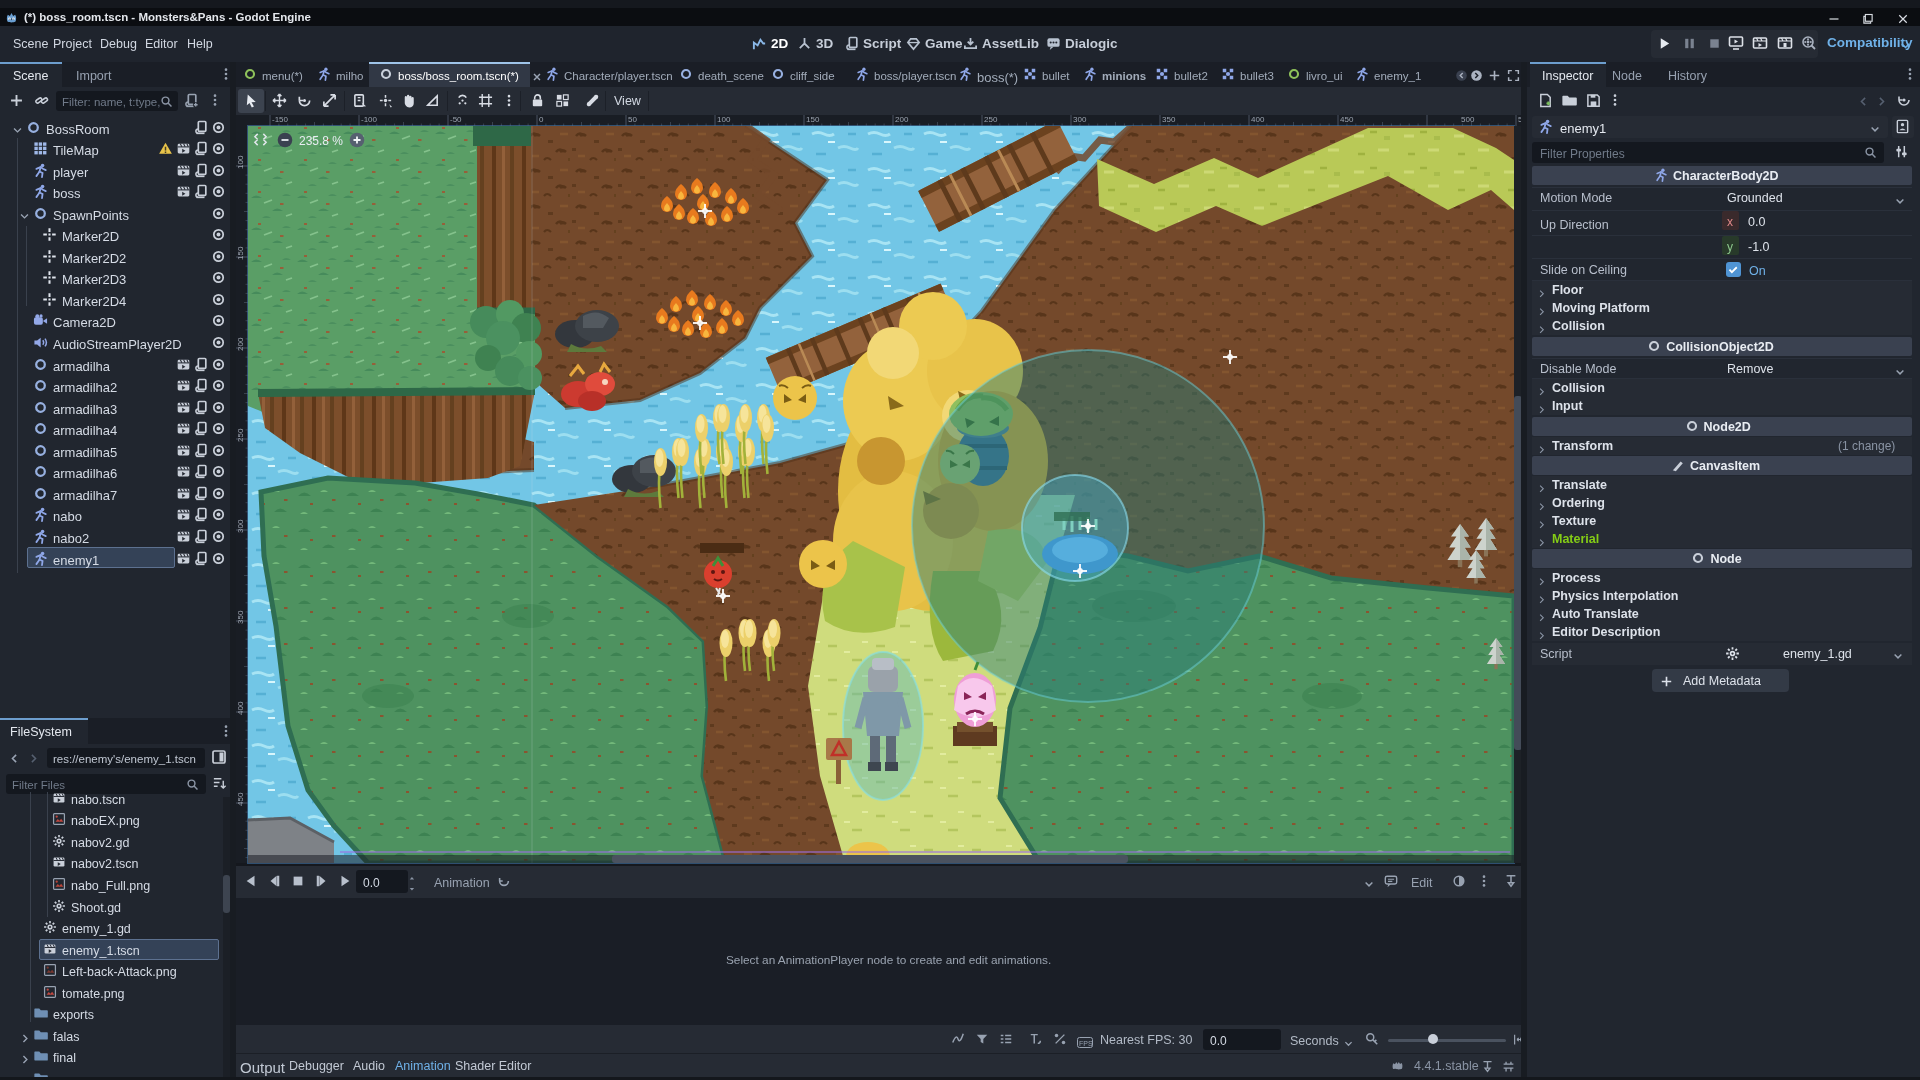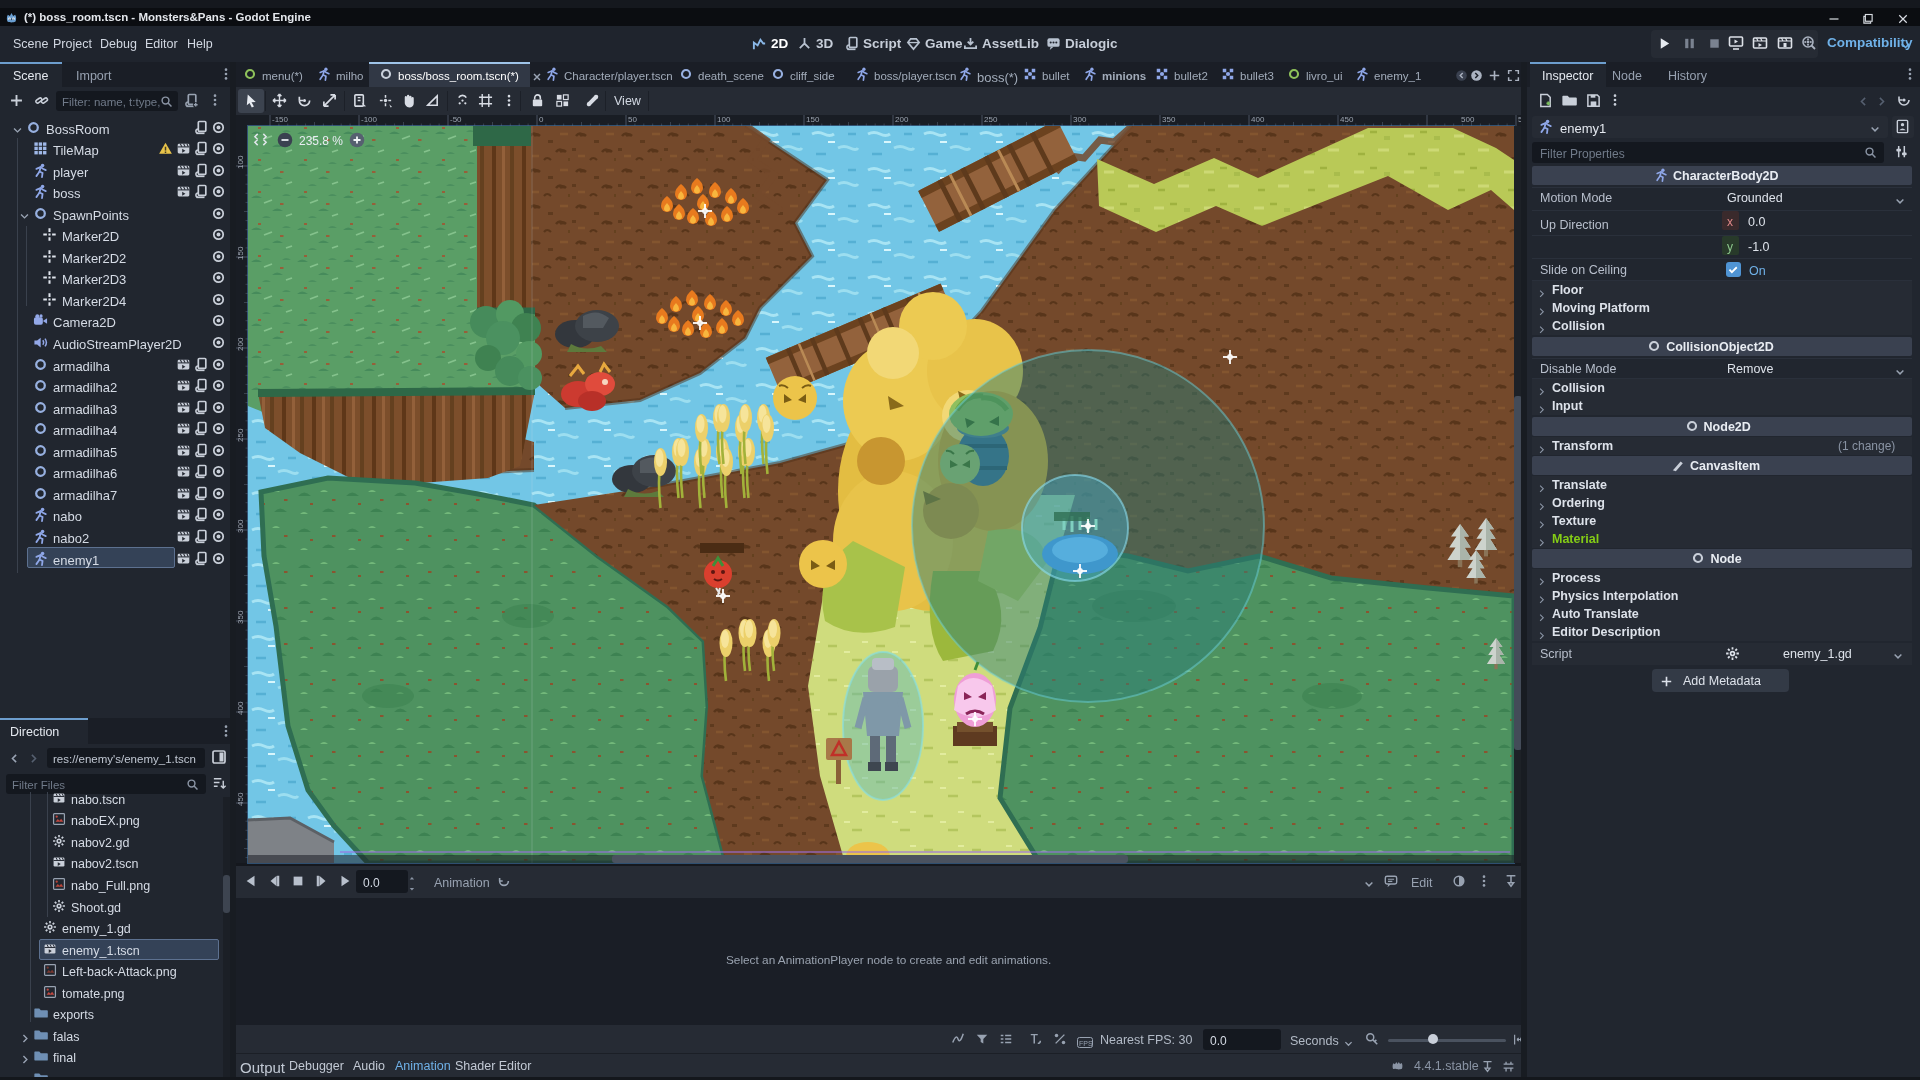--- a/index.html
+++ b/index.html
@@ -495,21 +495,21 @@
         <path d="M4.6 9.5c-1.6 0-2.6 1-2.6 2.3 0 1.4 1 2.4 2.4 2.4" stroke="#c9cfd9" stroke-width="1.6" fill="none"></path>
       </svg></div>
     <div style="position:absolute;left:211px;top:542.5px;width:15px;height:15px"><svg width="15" height="15" viewBox="0 0 16 16">
         <circle cx="8" cy="8" r="5" fill="none" stroke="#c9cfd9" stroke-width="1.9"></circle>
         <circle cx="8" cy="8" r="2.1" fill="#c9cfd9"></circle>
       </svg></div>
     <div style="position:absolute;left:17px;top:130px;width:1px;height:435px;background:#3a414d"></div>
     <div style="position:absolute;left:26px;top:218px;width:1px;height:80px;background:#3a414d"></div>
     <div style="position:absolute;left:0px;top:710px;width:233px;height:26px;background:#1a1e26"></div>
     <div style="position:absolute;left:0px;top:710px;width:88px;height:26px;background:#21262f;border-top:2px solid #6d9ece"></div>
-    <div style="position:absolute;left:10px;top:718px;font-size:12.5px;color:#e4e8ef;font-weight:400;white-space:nowrap;line-height:1;">Direction</div>
+    <div style="position:absolute;left:10px;top:718px;font-size:12.5px;color:#e4e8ef;font-weight:400;white-space:nowrap;line-height:1;">FileSystem</div>
     <div style="position:absolute;left:219px;top:716px;width:14px;height:14px"><svg width="14" height="14" viewBox="0 0 16 16">
         <circle cx="8" cy="3" r="1.5" fill="#98a2b1"></circle>
         <circle cx="8" cy="8" r="1.5" fill="#98a2b1"></circle>
         <circle cx="8" cy="13" r="1.5" fill="#98a2b1"></circle>
       </svg></div>
     <div style="position:absolute;left:8px;top:743px;width:13px;height:13px"><svg width="13" height="13" viewBox="0 0 16 16">
         <path d="M10 3.5L5.5 8l4.5 4.5" fill="none" stroke="#9aa4b4" stroke-width="1.9"></path>
       </svg></div>
     <div style="position:absolute;left:27px;top:743px;width:13px;height:13px"><svg width="13" height="13" viewBox="0 0 16 16">
         <path d="M6 3.5L10.5 8 6 12.5" fill="none" stroke="#566070" stroke-width="1.9"></path>

